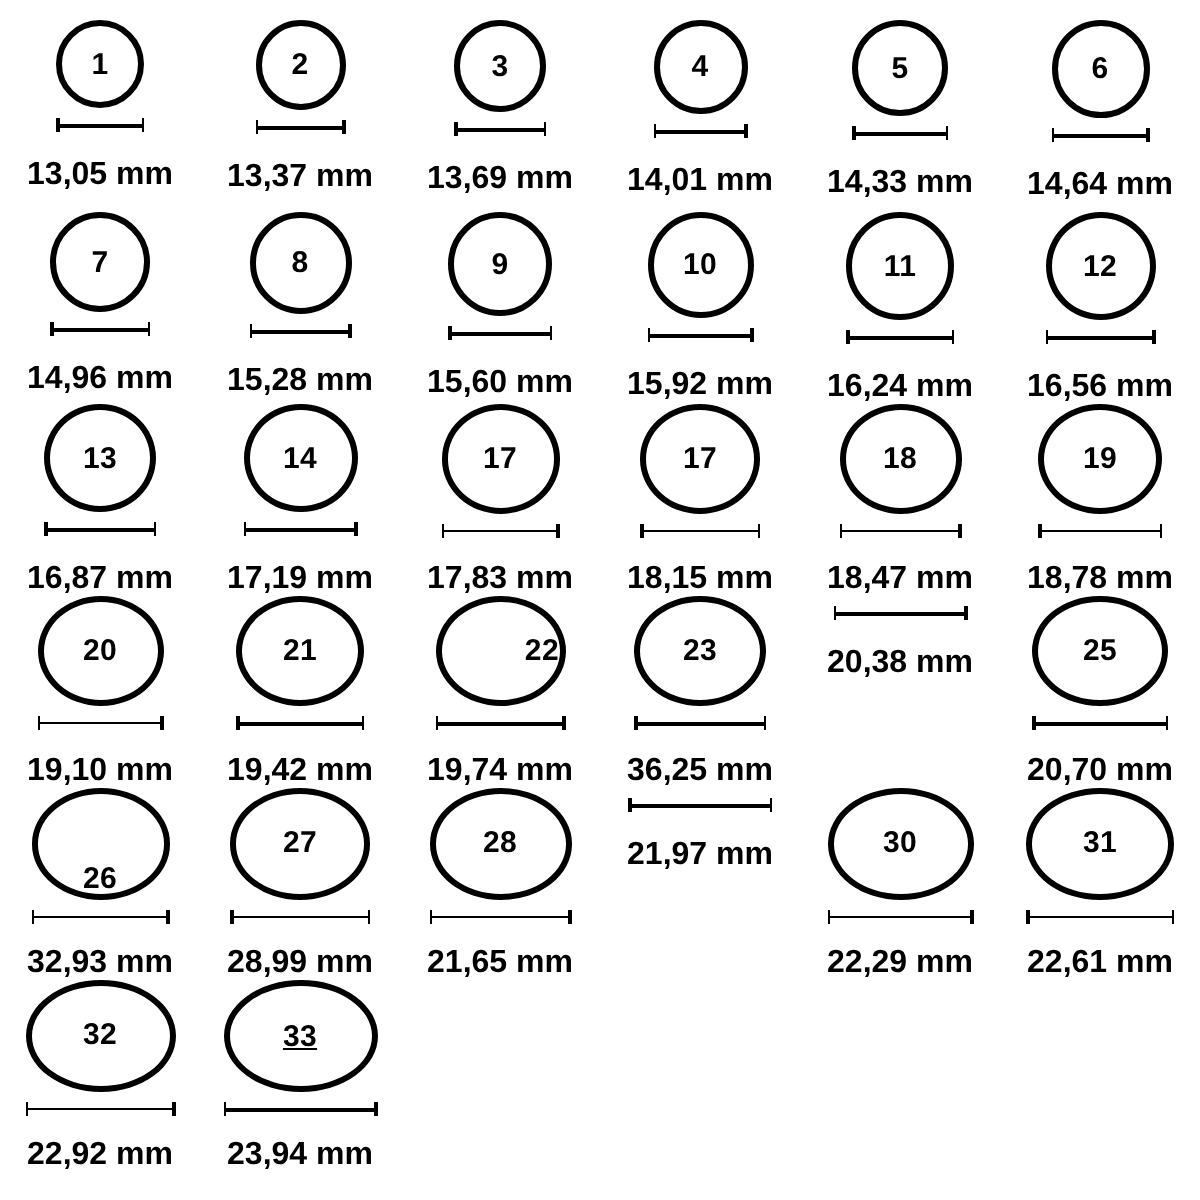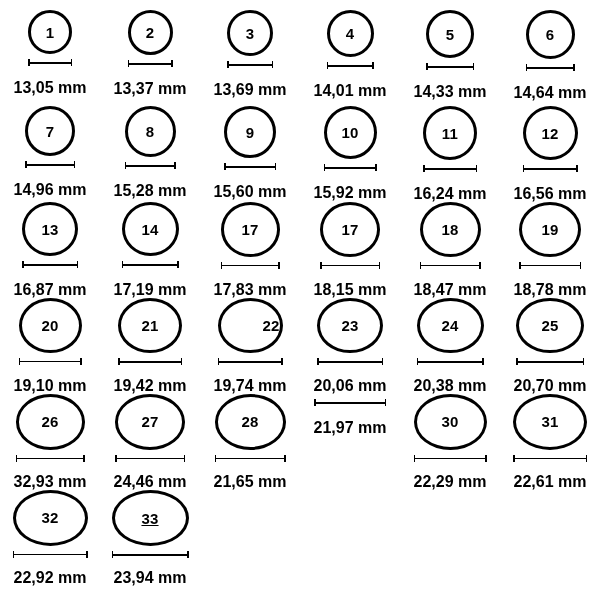--- a/index.html
+++ b/index.html
@@ -320,65 +320,62 @@
       </div>
       <div class="cell">
         <div class="ring" style="width: 66px; height: 66px;">
           <span class="ring-label">23</span>
         </div>
         <div class="measure" style="width: 66px;">
           <div class="bar"></div>
           <div class="cap left"></div>
           <div class="cap right"></div>
         </div>
-        <div class="mm-label">20,06 mm</div>
-      </div>
-      <div class="cell">
-        <div class="ring" style="width: 67px; height: 67px;">
-          <span class="ring-label">24</span>
-        </div>
+        <div class="mm-label">36,25 mm</div>
+      </div>
+      <div class="cell">
         <div class="measure" style="width: 67px;">
           <div class="bar"></div>
           <div class="cap left"></div>
           <div class="cap right"></div>
         </div>
         <div class="mm-label">20,38 mm</div>
       </div>
       <div class="cell">
         <div class="ring" style="width: 68px; height: 68px;">
           <span class="ring-label">25</span>
         </div>
         <div class="measure" style="width: 68px;">
           <div class="bar"></div>
           <div class="cap left"></div>
           <div class="cap right"></div>
         </div>
         <div class="mm-label">20,70 mm</div>
       </div>
       <div class="cell">
-        <div class="ring" style="width: 69px; height: 69px;">
+        <div class="ring" style="width: 69px; height: 69px; align-items: flex-end;">
           <span class="ring-label">26</span>
         </div>
         <div class="measure" style="width: 69px;">
           <div class="bar"></div>
           <div class="cap left"></div>
           <div class="cap right"></div>
         </div>
         <div class="mm-label">32,93 mm</div>
       </div>
       <div class="cell">
         <div class="ring" style="width: 70px; height: 70px;">
           <span class="ring-label">27</span>
         </div>
         <div class="measure" style="width: 70px;">
           <div class="bar"></div>
           <div class="cap left"></div>
           <div class="cap right"></div>
         </div>
-        <div class="mm-label">24,46 mm</div>
+        <div class="mm-label">28,99 mm</div>
       </div>
       <div class="cell">
         <div class="ring" style="width: 71px; height: 71px;">
           <span class="ring-label">28</span>
         </div>
         <div class="measure" style="width: 71px;">
           <div class="bar"></div>
           <div class="cap left"></div>
           <div class="cap right"></div>
         </div>

